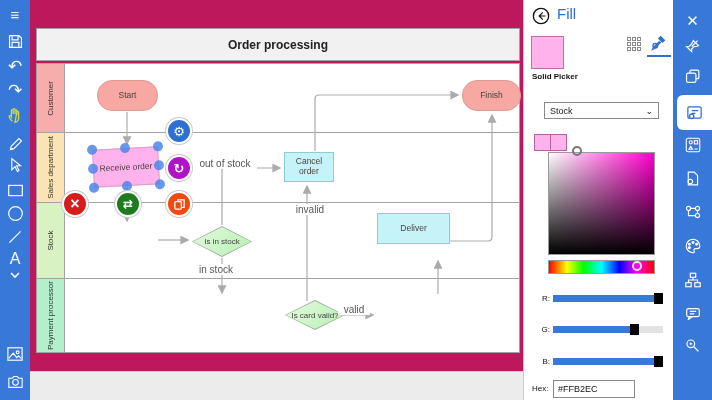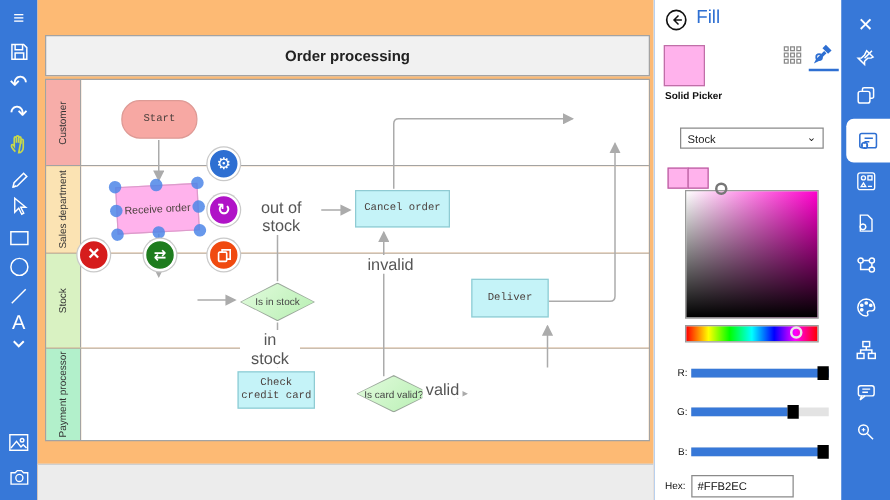--- a/index.html
+++ b/index.html
@@ -6,46 +6,46 @@
   body{font-family:"Liberation Sans","DejaVu Sans",sans-serif;background:#fff;}
   #app{position:relative;width:712px;height:400px;overflow:hidden;background:#fff;}
 
   
   .lbar{position:absolute;left:0;top:0;width:30px;height:400px;background:#3778D8;}
   .lbar .tool{position:absolute;left:0;width:30px;height:22px;display:flex;align-items:center;justify-content:center;cursor:pointer;color:#fff;}
   .tool svg{display:block;}
   .glyph{color:#fff;font-size:15px;line-height:1;}
 
   
-  .canvas{position:absolute;left:30px;top:0;width:493px;height:400px;background:#fdba74;overflow:hidden;}
+  .canvas{position:absolute;left:30px;top:0;width:493px;height:400px;background:#be185d;overflow:hidden;}
   .page-bottom{position:absolute;left:0;top:371px;width:493px;height:29px;background:#ECECEC;border-top:1px solid #CFCFCF;}
   .frame{position:absolute;left:6px;top:28px;width:484px;}
   .d-title{height:31px;background:#F1F1F1;border:1px solid #A3A3A3;display:flex;align-items:center;justify-content:center;font-size:12px;font-weight:bold;color:#222;}
   .lanes{margin-top:2px;border:1px solid #A3A3A3;}
   .lane{display:flex;border-bottom:1px solid #A3A3A3;}
   .lane:last-child{border-bottom:none;}
   .lane-label{width:27px;border-right:1px solid #A3A3A3;display:flex;align-items:center;justify-content:center;}
   .lane-label span{transform:rotate(-90deg);white-space:nowrap;font-size:8px;color:#333;}
   .lane-body{flex:1;background:#fff;}
   .lane-0 .lane-label{background:#F7ADA9;} .lane-0{height:68px;}
   .lane-1 .lane-label{background:#FBE3B3;} .lane-1{height:69px;}
   .lane-2 .lane-label{background:#D9F2C2;} .lane-2{height:75px;}
   .lane-3 .lane-label{background:#B2F0CB;} .lane-3{height:73px;}
 
   .overlay{position:absolute;left:0;top:0;width:493px;height:400px;pointer-events:none;}
 
   
-  .node{position:absolute;display:flex;align-items:center;justify-content:center;text-align:center;font-size:8.5px;color:#4A3F3C;line-height:1.15;box-sizing:border-box;font-family:Liberation Mono, monospace;}
+  .node{position:absolute;display:flex;align-items:center;justify-content:center;text-align:center;font-size:8.5px;color:#4A3F3C;line-height:1.15;box-sizing:border-box;}
   .stadium{background:#F7A8A3;border:1px solid #DE9A95;border-radius:15px;}
   .cyan{background:#C5F3F8;border:1px solid #8FCBD3;}
   .pink{background:#FFB2EC;border:1px solid #DC9CCB;}
   .dshape{position:absolute;}
   .d-out{position:absolute;inset:0;background:#9AA79A;clip-path:polygon(50% 0,100% 50%,50% 100%,0 50%);}
   .d-in{position:absolute;inset:1px;background:linear-gradient(135deg,#E2FBDD,#B7EFB2);clip-path:polygon(50% 0,100% 50%,50% 100%,0 50%);display:flex;align-items:center;justify-content:center;font-size:8px;color:#444;}
-  .edge-label{position:absolute;font-size:13px;color:#555;background:#fff;padding:0 2px;text-align:center;}
+  .edge-label{position:absolute;font-size:10px;color:#555;background:#fff;padding:0 2px;text-align:center;}
 
   
   .sel{position:absolute;left:63px;top:148px;width:66px;height:38px;transform:rotate(-3deg);}
   .sel .shape{position:absolute;inset:0;display:flex;align-items:center;justify-content:center;font-size:8.5px;color:#4A3F3C;}
   .handle{position:absolute;width:10px;height:10px;border-radius:50%;background:rgba(77,134,232,.85);}
 
   
   .ctx{position:absolute;width:26px;height:26px;border-radius:50%;border:2px solid #fff;box-shadow:0 0 0 1px #C9C9C9;display:flex;align-items:center;justify-content:center;color:#fff;font-size:13px;font-weight:bold;box-sizing:border-box;cursor:pointer;}
   .ctx-gear{background:#2E6FD2;left:136px;top:118px;}
   .ctx-rotate{background:#B013C7;left:136px;top:155px;}
@@ -204,31 +204,31 @@
       <path d="M192 225 V168 H250" marker-end="url(#arr)"></path>
       <path d="M192 258 V293" marker-end="url(#arr)"></path>
       <path d="M286 315 H343" marker-end="url(#arr)"></path>
       <path d="M277 301 V186" marker-end="url(#arr)"></path>
       <path d="M408 294 V261" marker-end="url(#arr)"></path>
       <path d="M408 241 H458 Q462 241 462 237 V115" marker-end="url(#arr)"></path>
       <path d="M285 151 V99 Q285 95 289 95 H428" marker-end="url(#arr)"></path>
     </svg>
 
     <div class="node stadium" style="left:67px;top:80px;width:61px;height:31px">Start</div>
-    <div class="node cyan" style="left:254px;top:152px;width:76px;height:30px">Cancel order</div>
+    <div class="node cyan" style="left:254px;top:152px;width:50px;height:30px">Cancel order</div>
     <div class="dshape" style="left:162px;top:226px;width:60px;height:31px">
         <div class="d-out"></div>
         <div class="d-in">Is in stock</div>
       </div>
-    <div class="node cyan" style="left:347px;top:223px;width:62px;height:31px">Deliver</div>
-    <div class="node cyan" style="left:160px;top:297px;width:62px;height:30px">Check credit card</div>
+    <div class="node cyan" style="left:347px;top:213px;width:73px;height:31px">Deliver</div>
     <div class="dshape" style="left:255px;top:300px;width:60px;height:30px">
         <div class="d-out"></div>
         <div class="d-in">Is card valid?</div>
       </div>
+    <div class="node stadium" style="left:432px;top:80px;width:59px;height:31px">Finish</div>
 
     <div class="edge-label" style="left:163px;top:158px;width:60px">out of stock</div>
     <div class="edge-label" style="left:162px;top:264px;width:44px">in stock</div>
     <div class="edge-label" style="left:262px;top:204px;width:32px">invalid</div>
     <div class="edge-label" style="left:308px;top:304px;width:28px">valid</div>
 
     <div class="sel">
       <div class="shape pink">Receive order</div>
       <div class="handle" style="left:-5px;top:-5px"></div>
       <div class="handle" style="left:28px;top:-5px"></div>

